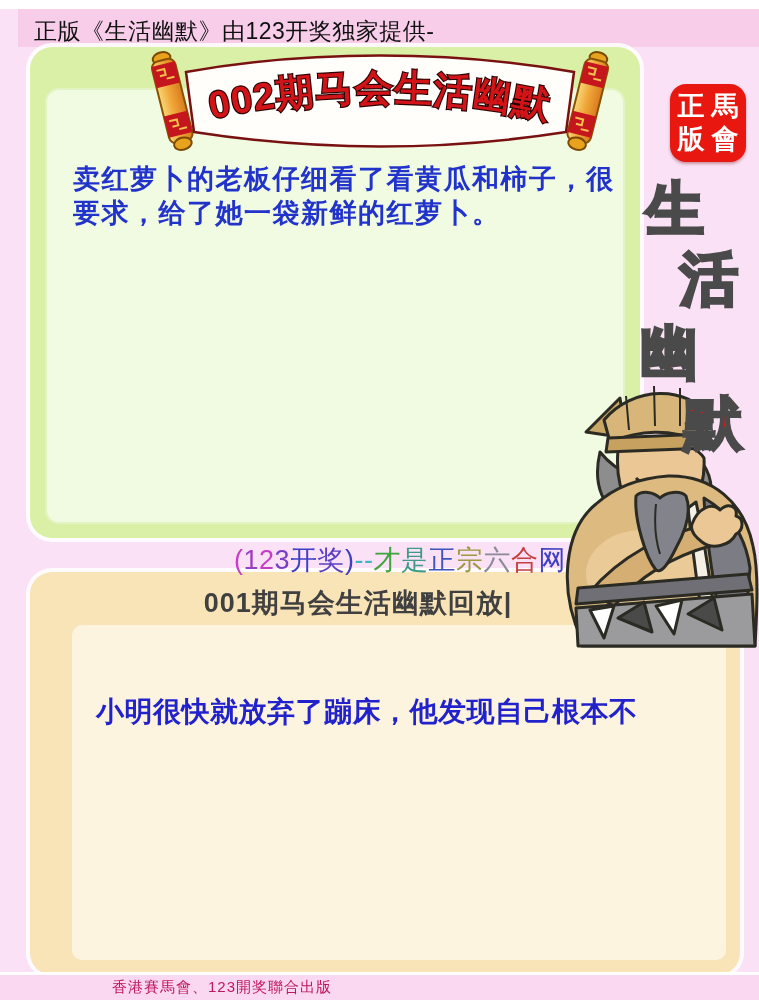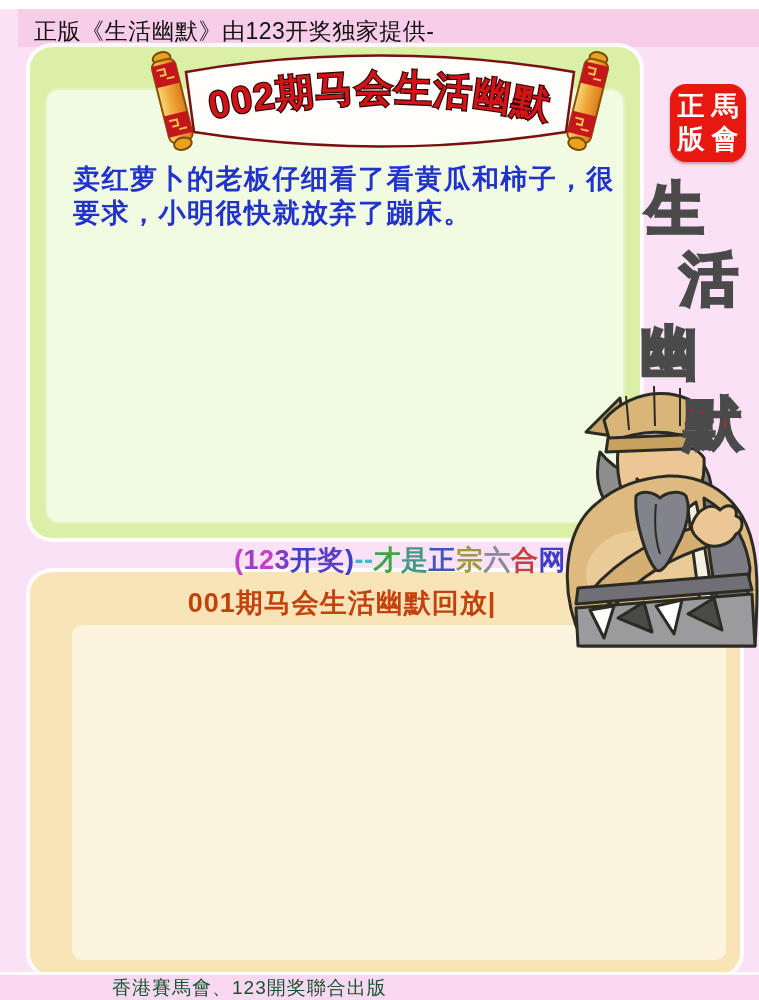--- a/index.html
+++ b/index.html
@@ -44,48 +44,48 @@
     font-size:58px;font-weight:900;color:#f01410;line-height:1;
     -webkit-text-stroke:3px #4a4a4a;
   }
   .vc-0{left:646px;top:180px;}
   .vc-1{left:680px;top:250px;}
   .vc-2{left:640px;top:324px;}
   .vc-3{left:684px;top:394px;}
   
   .promo-line{
     position:absolute;left:30px;top:542px;width:536px;z-index:3;
-    font-size:27px;font-weight:700;text-align:right;white-space:nowrap;letter-spacing:.5px;
+    font-size:27px;font-weight:400;text-align:right;white-space:nowrap;letter-spacing:.5px;
   }
   
   .cream-box{
     position:absolute;left:30px;top:572px;width:710px;height:403px;
     background:#f9e4b8;border-radius:22px;
     box-shadow:0 0 0 4px rgba(255,255,255,.85);
   }
   .cream-inner{
     position:absolute;left:42px;top:53px;width:654px;height:335px;
     background:#fdf4df;border-radius:10px;
   }
   .replay-header{
-    position:absolute;left:0;top:13px;width:100%;box-sizing:border-box;padding-right:86px;
-    text-align:center;font-size:27px;font-weight:600;color:#c2410c;letter-spacing:1px;white-space:nowrap;
+    position:absolute;left:16px;top:13px;width:100%;box-sizing:border-box;padding-right:86px;
+    text-align:center;font-size:27px;font-weight:600;color:#404040;letter-spacing:1px;white-space:nowrap;
   }
   .replay-text{
     position:absolute;left:24px;top:66px;z-index:2;
     font-size:28px;line-height:41px;font-weight:600;color:#2222cc;
     letter-spacing:.5px;white-space:nowrap;
   }
   
   .mascot{position:absolute;left:556px;top:378px;width:204px;height:272px;z-index:4;}
   
   .footer-bar{
     position:absolute;left:0;top:972px;width:759px;height:28px;
     background:#fad8f1;border-top:3px solid #fff;box-sizing:border-box;
-    font-size:19px;color:#14532d;letter-spacing:1px;
+    font-size:15px;color:#be185d;letter-spacing:1px;
     display:flex;align-items:center;padding-left:112px;white-space:nowrap;
   }
 </style>
 </head>
 <body>
 
 <div class="top-white"></div>
 
 <div class="top-bar">
   <span>正版《生活幽默》由123开奖独家提供-</span>
@@ -126,41 +126,42 @@
 
   <path d="M 44,24 C 168,2 308,2 432,24 L 424,84 C 302,103 174,103 52,84 Z" fill="#fffefa" stroke="#7a1111" stroke-width="2.5"></path>
   <path id="bannerArc" d="M 56,74 Q 238,32 420,74" fill="none"></path>
   <text font-size="38" font-weight="bold" fill="#d21418" stroke="#240000" stroke-width="2.2" paint-order="stroke" letter-spacing="1" font-family="Liberation Sans, sans-serif">
     <textPath href="#bannerArc" startOffset="50%" text-anchor="middle">002期马会生活幽默</textPath>
   </text>
 </svg>
 
 <div class="joke-text">
     <div>卖红萝卜的老板仔细看了看黄瓜和柿子，很</div>
-    <div>要求，小明很快就放弃了蹦床。</div>
+    <div>要求，给了她一袋新鲜的红萝卜。</div>
   </div>
 
 <div class="seal">
   <span>正</span>
   <span>馬</span>
   <span>版</span>
   <span>會</span>
 </div>
 
 <span class="vchar vc-0">生</span>
 <span class="vchar vc-1">活</span>
 <span class="vchar vc-2">幽</span>
 <span class="vchar vc-3">默</span>
 
 <div class="promo-line"><span style="color: rgb(197, 63, 197);">(</span><span style="color: rgb(154, 63, 197);">1</span><span style="color: rgb(197, 63, 197);">2</span><span style="color: rgb(122, 63, 197);">3</span><span style="color: rgb(63, 63, 197);">开</span><span style="color: rgb(90, 63, 197);">奖</span><span style="color: rgb(63, 63, 197);">)</span><span style="color: rgb(63, 184, 197);">--</span><span style="color: rgb(63, 165, 63);">才</span><span style="color: rgb(63, 154, 134);">是</span><span style="color: rgb(63, 85, 187);">正</span><span style="color: rgb(154, 154, 63);">宗</span><span style="color: rgb(138, 138, 153);">六</span><span style="color: rgb(197, 63, 63);">合</span><span style="color: rgb(63, 63, 197);">网</span></div>
 
 <div class="cream-box">
   <div class="replay-header">001期马会生活幽默回放|</div>
   <div class="cream-inner">
     <div class="replay-text">
+        <div>小明很快就放弃了蹦床，他发现自己根本不</div>
       </div>
   </div>
 </div>
 
 <svg class="mascot" viewBox="0 0 204 272">
   <g stroke="#2b2b24" stroke-width="3" stroke-linejoin="round">
 
     <path d="M 30,54 L 64,20 L 70,60 Z" fill="#c9a767"></path>
 
     <path d="M 44,74 C 36,108 48,132 70,140 L 76,98 C 62,92 52,84 44,74 Z" fill="#8d8d8d"></path>

